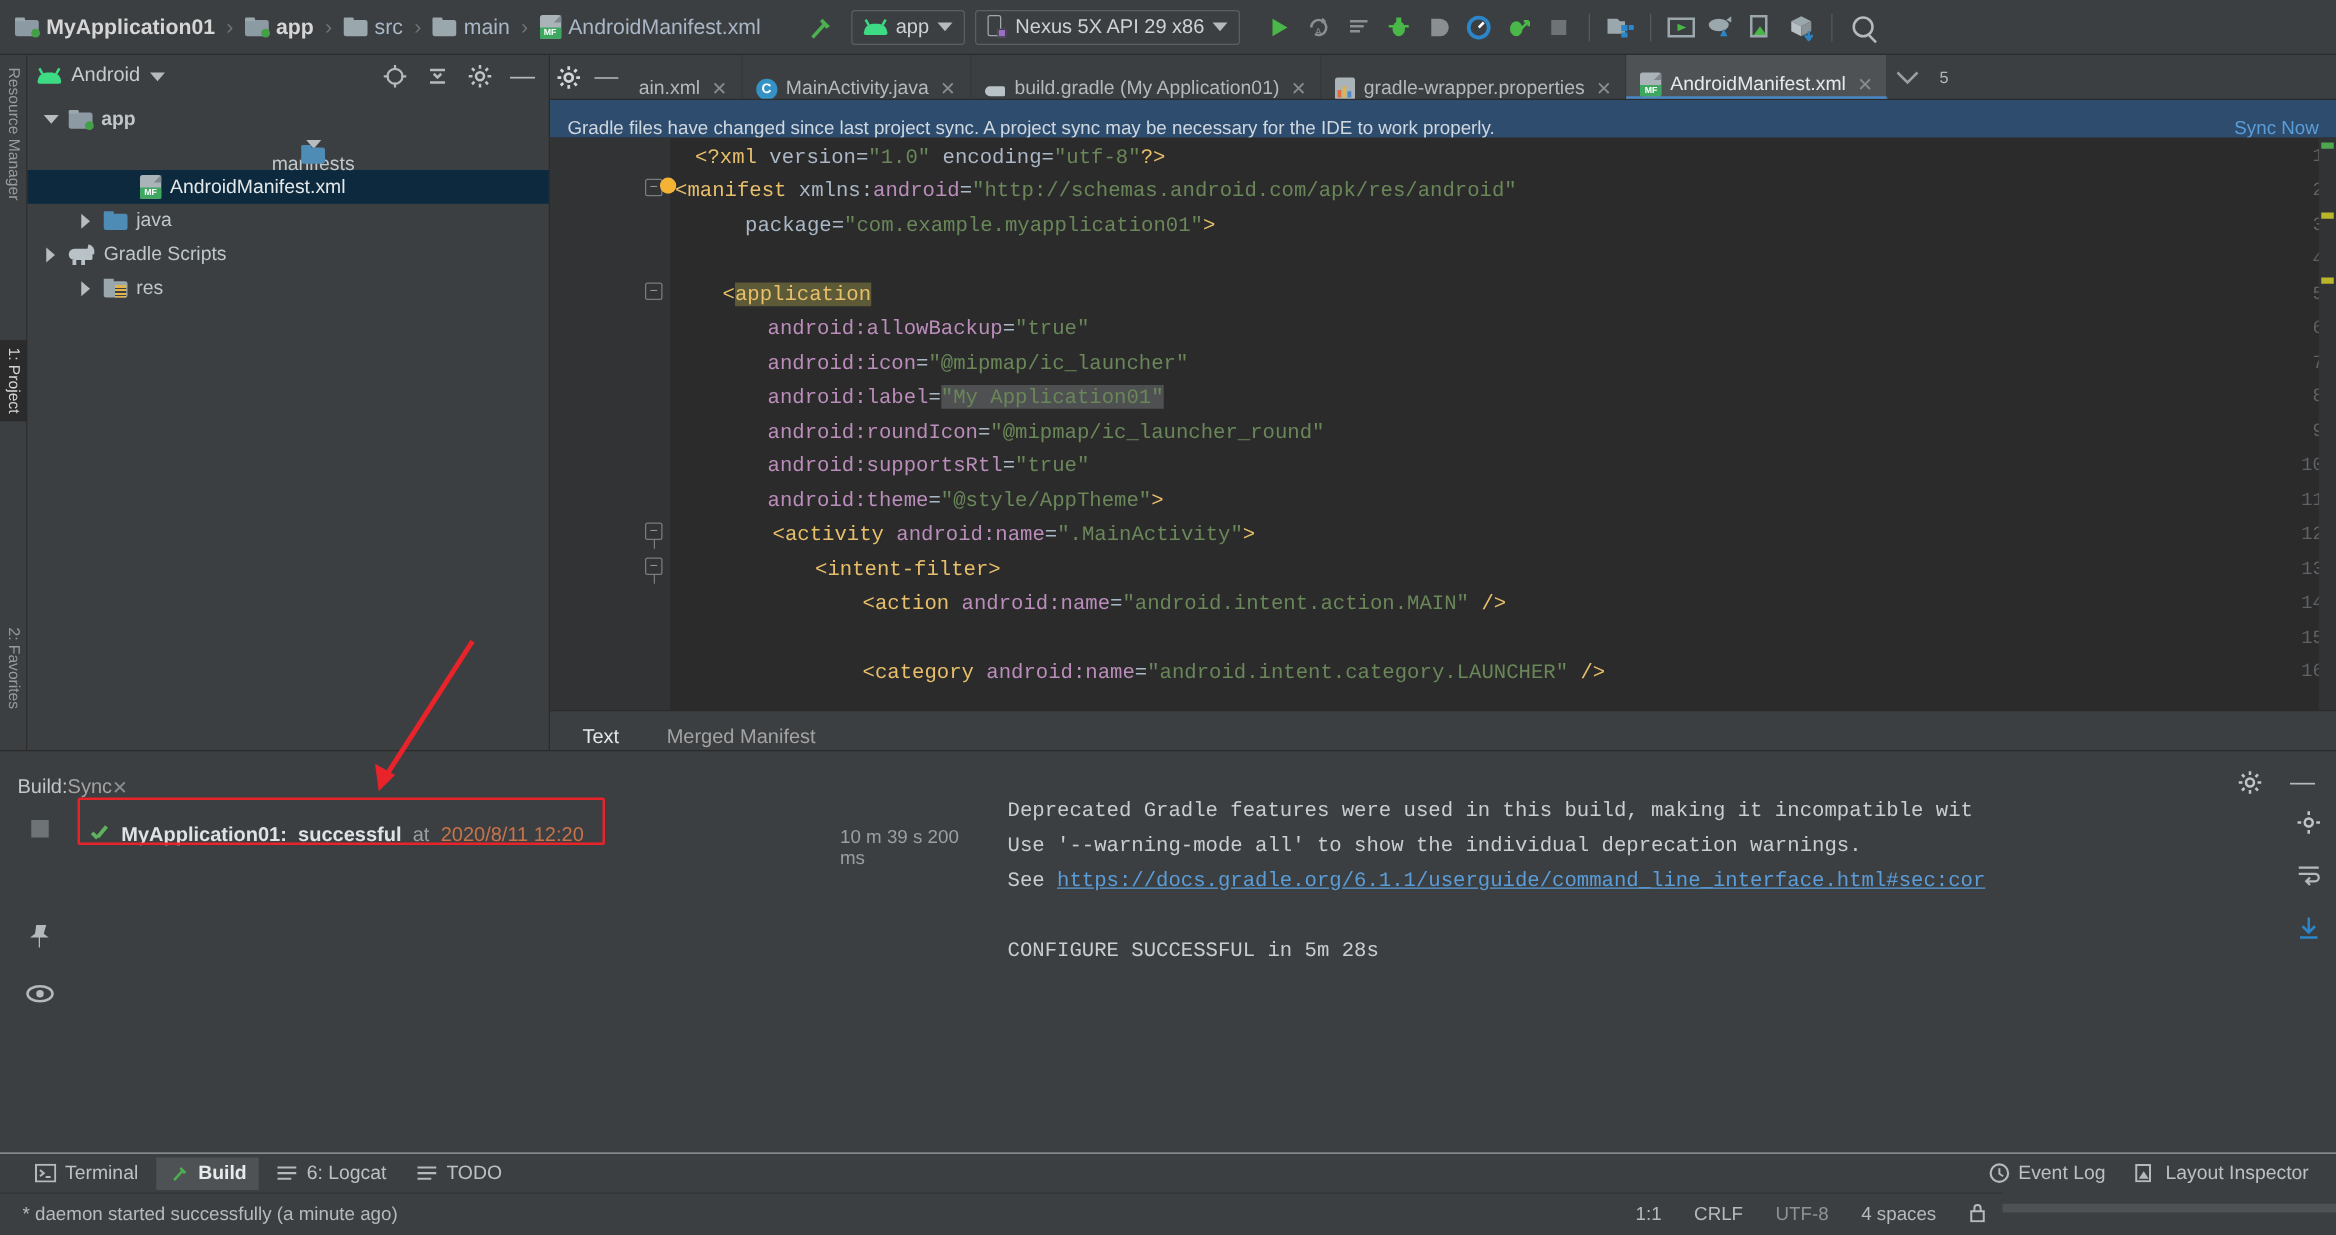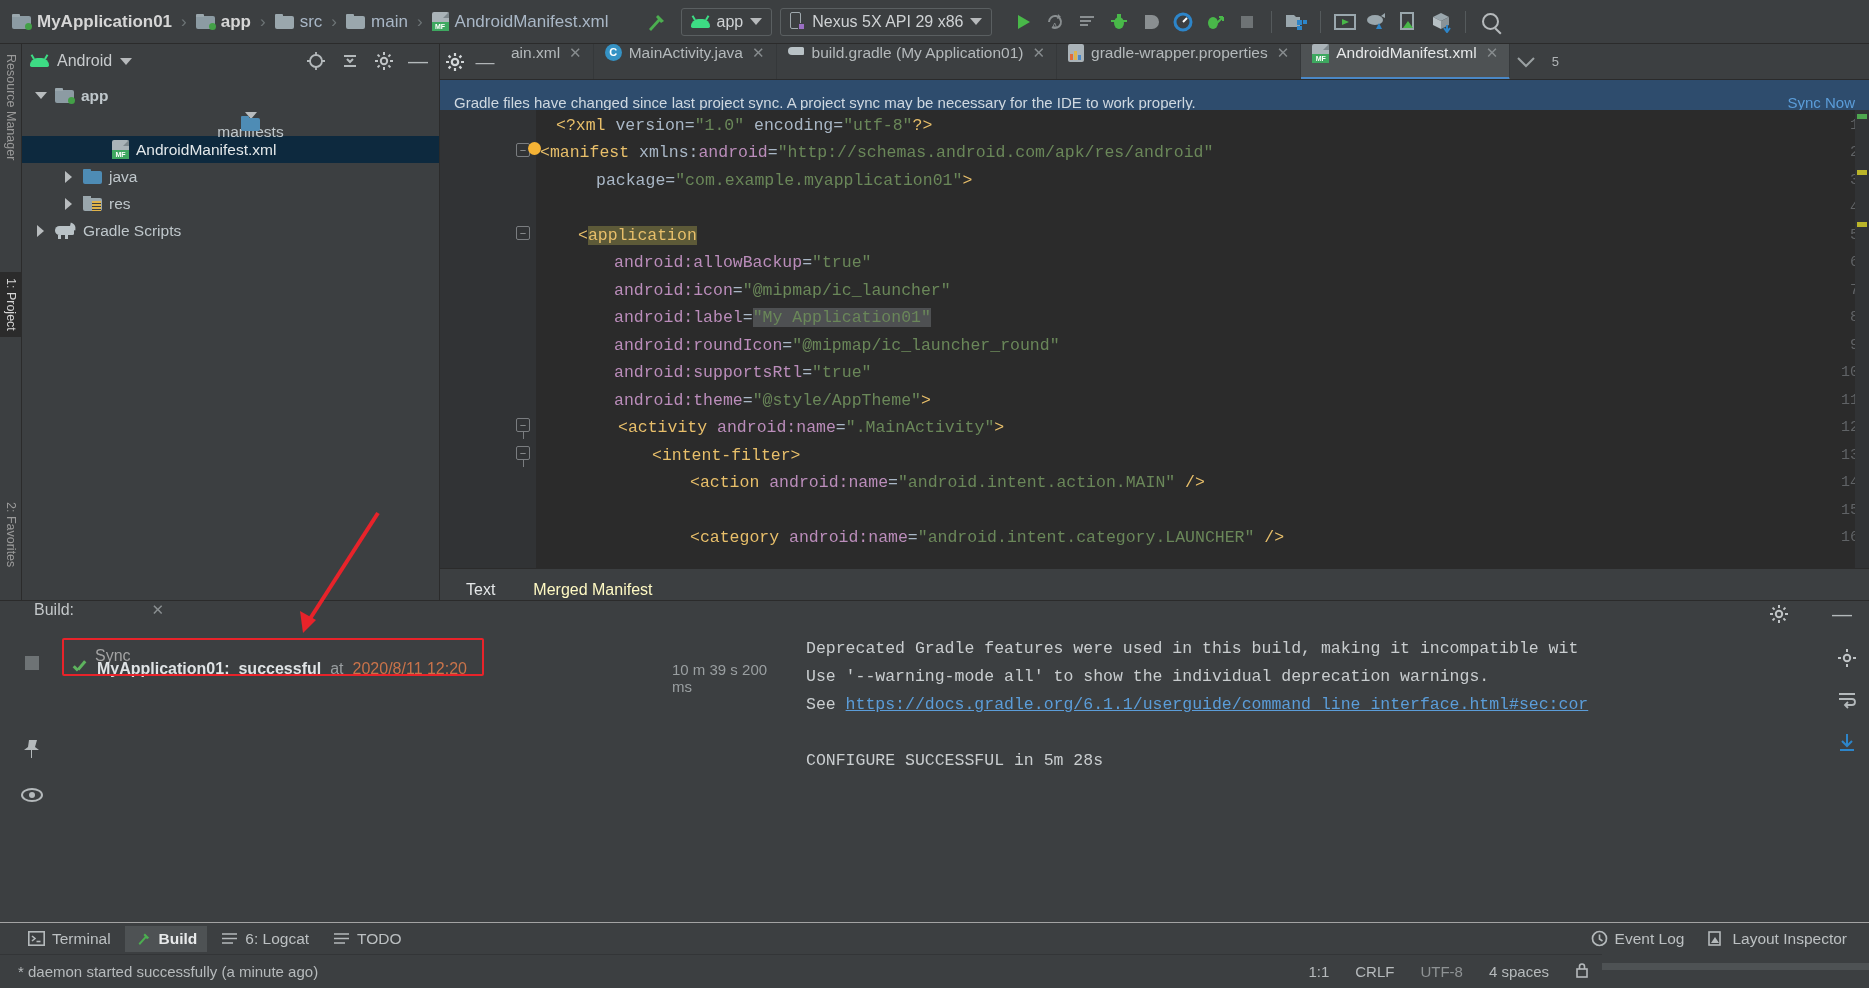--- a/index.html
+++ b/index.html
@@ -114,21 +114,21 @@
   .gradle-ico .lg { position:absolute;left:3px;bottom:-1px;width:3px;height:4px;background:#b9c2c6; }
   .gradle-ico .lg2 { position:absolute;left:10px;bottom:-1px;width:3px;height:4px;background:#b9c2c6; }
 
   
   .tabbar {
     position:absolute; top:44px; left:440px; width:1429px; height:36px;
     background:#3c3f41; display:flex; align-items:center; border-bottom:1px solid #2b2b2b;
     overflow:hidden;
   }
   .tab {
-    display:flex; align-items:flex-start; gap:7px; height:36px; padding: 0 11px;
+    display:flex; align-items:flex-end; gap:7px; height:36px; padding: 0 11px;
     font-size:15.5px; color:#b4b9bb; white-space:nowrap; border-right: 1px solid #35383a;
   }
   .tab.active { background:#4e5254; color:#e6e8e9; border-bottom: 3px solid #4a88c7; }
   .tab .x { color:#878c8e; font-size:15px; margin-left:2px; }
   .tab-gear { width:30px;height:30px;display:flex;align-items:center;justify-content:center; }
   .tab-min { width:30px;height:30px;display:flex;align-items:center;justify-content:center;font-size:19px;color:#b0b4b6; }
   .circ-c { width:17px;height:17px;border-radius:50%;background:#3592c4;color:#fff;font-size:11px;
     display:flex;align-items:center;justify-content:center;font-weight:bold; }
   .gradle-tab-ico { width:17px;height:14px;position:relative;display:inline-block; }
   .gradle-tab-ico .el { position:absolute;left:0;top:3px;width:16px;height:8px;background:#b9c2c6;border-radius:8px 3px 2px 8px; }
@@ -184,32 +184,32 @@
   .editor-right { position:absolute; right:0; top:0; width:14px; height:458px; background:#313335; }
   .mark-y { position:absolute; right:2px; width:10px; height:5px; background:#bbb529; }
   .mark-g { position:absolute; right:2px; width:10px; height:5px; background:#4ea64e; }
 
   
   .mtabs {
     position:absolute; top:568px; left:440px; width:1429px; height:42px;
     background:#3c3f41; display:flex; align-items:center; padding-left: 20px; gap: 26px;
     border-top:1px solid #2b2b2b;
   }
-  .mtab { font-size:16px; color:#fef9c3; padding: 10px 6px; position:relative; }
+  .mtab { font-size:16px; color:#a3a3a3; padding: 10px 6px; position:relative; }
   .mtab.active { color:#e4e7e8; }
   .mtab.active:after {
     content:""; position:absolute; left:-4px; right:-4px; bottom:-1px; height:3px; background:#4a88c7;
   }
 
   
   .buildwin {
     position:absolute; top:600px; left:0; width:1869px; height:378px; background:#3c3f41;
     border-top:1px solid #2b2b2b;
   }
-  .build-head { height:38px; display:flex; align-items:flex-start; padding-left: 34px; gap:21px; }
+  .build-head { height:38px; display:flex; align-items:flex-end; padding-left: 14px; gap:0; }
   .build-label { font-size:16px; color:#c3c7c9; }
   .build-sync { font-size:16px; color:#a3a3a3;margin-top:46px; }
   .build-x { color:#8a8f91; font-size:15px; }
   .build-head .spacer { flex:1; }
 
   .build-left { position:absolute; top:38px; left:0; width:790px; height:340px; }
   .build-gutter { position:absolute; left:0; top:0; width:64px; height:340px; }
   .bg-ico { width:28px;height:28px;margin:10px auto 0; display:flex;align-items:center;justify-content:center; }
   .build-result {
     position:absolute; left:64px; top:14px; display:flex; align-items:center; gap:9px;
@@ -496,36 +496,36 @@
             <span class="fold"></span>
             <span class="tag">MF</span>
         </span>
         <span>AndroidManifest.xml</span>
       </div>
       <div class="trow" style="padding-left:40px;">
         <span class="twist closed"></span>
         <span class="folder-ico blue"></span>
         <span>java</span>
       </div>
-      <div class="trow" style="padding-left:40px;">
-        <span class="twist closed"></span>
-        <span class="res-ico">
-            <span class="lines"></span>
-          </span>
-        <span>res</span>
-      </div>
       <div class="trow ind1">
         <span class="twist closed"></span>
         <span class="gradle-ico">
             <span class="el"></span>
             <span class="tr"></span>
             <span class="lg"></span>
             <span class="lg2"></span>
           </span>
         <span>Gradle Scripts</span>
+      </div>
+      <div class="trow" style="padding-left:40px;">
+        <span class="twist closed"></span>
+        <span class="res-ico">
+            <span class="lines"></span>
+          </span>
+        <span>res</span>
       </div>
     </div>
   </div>
 
   <div class="tabbar">
     <div class="tab-gear">
       <svg width="20" height="20" viewBox="0 0 20 20">
           <circle cx="10" cy="10" r="3.2" fill="none" stroke="#d2d6d8" stroke-width="2.2"></circle>
           <path d="M10 1 v3 M10 16 v3 M1 10 h3 M16 10 h3 M3.6 3.6 l2 2 M14.4 14.4 l2 2 M16.4 3.6 l-2 2 M5.6 14.4 l-2 2" stroke="#d2d6d8" stroke-width="2.2"></path>
         </svg>

